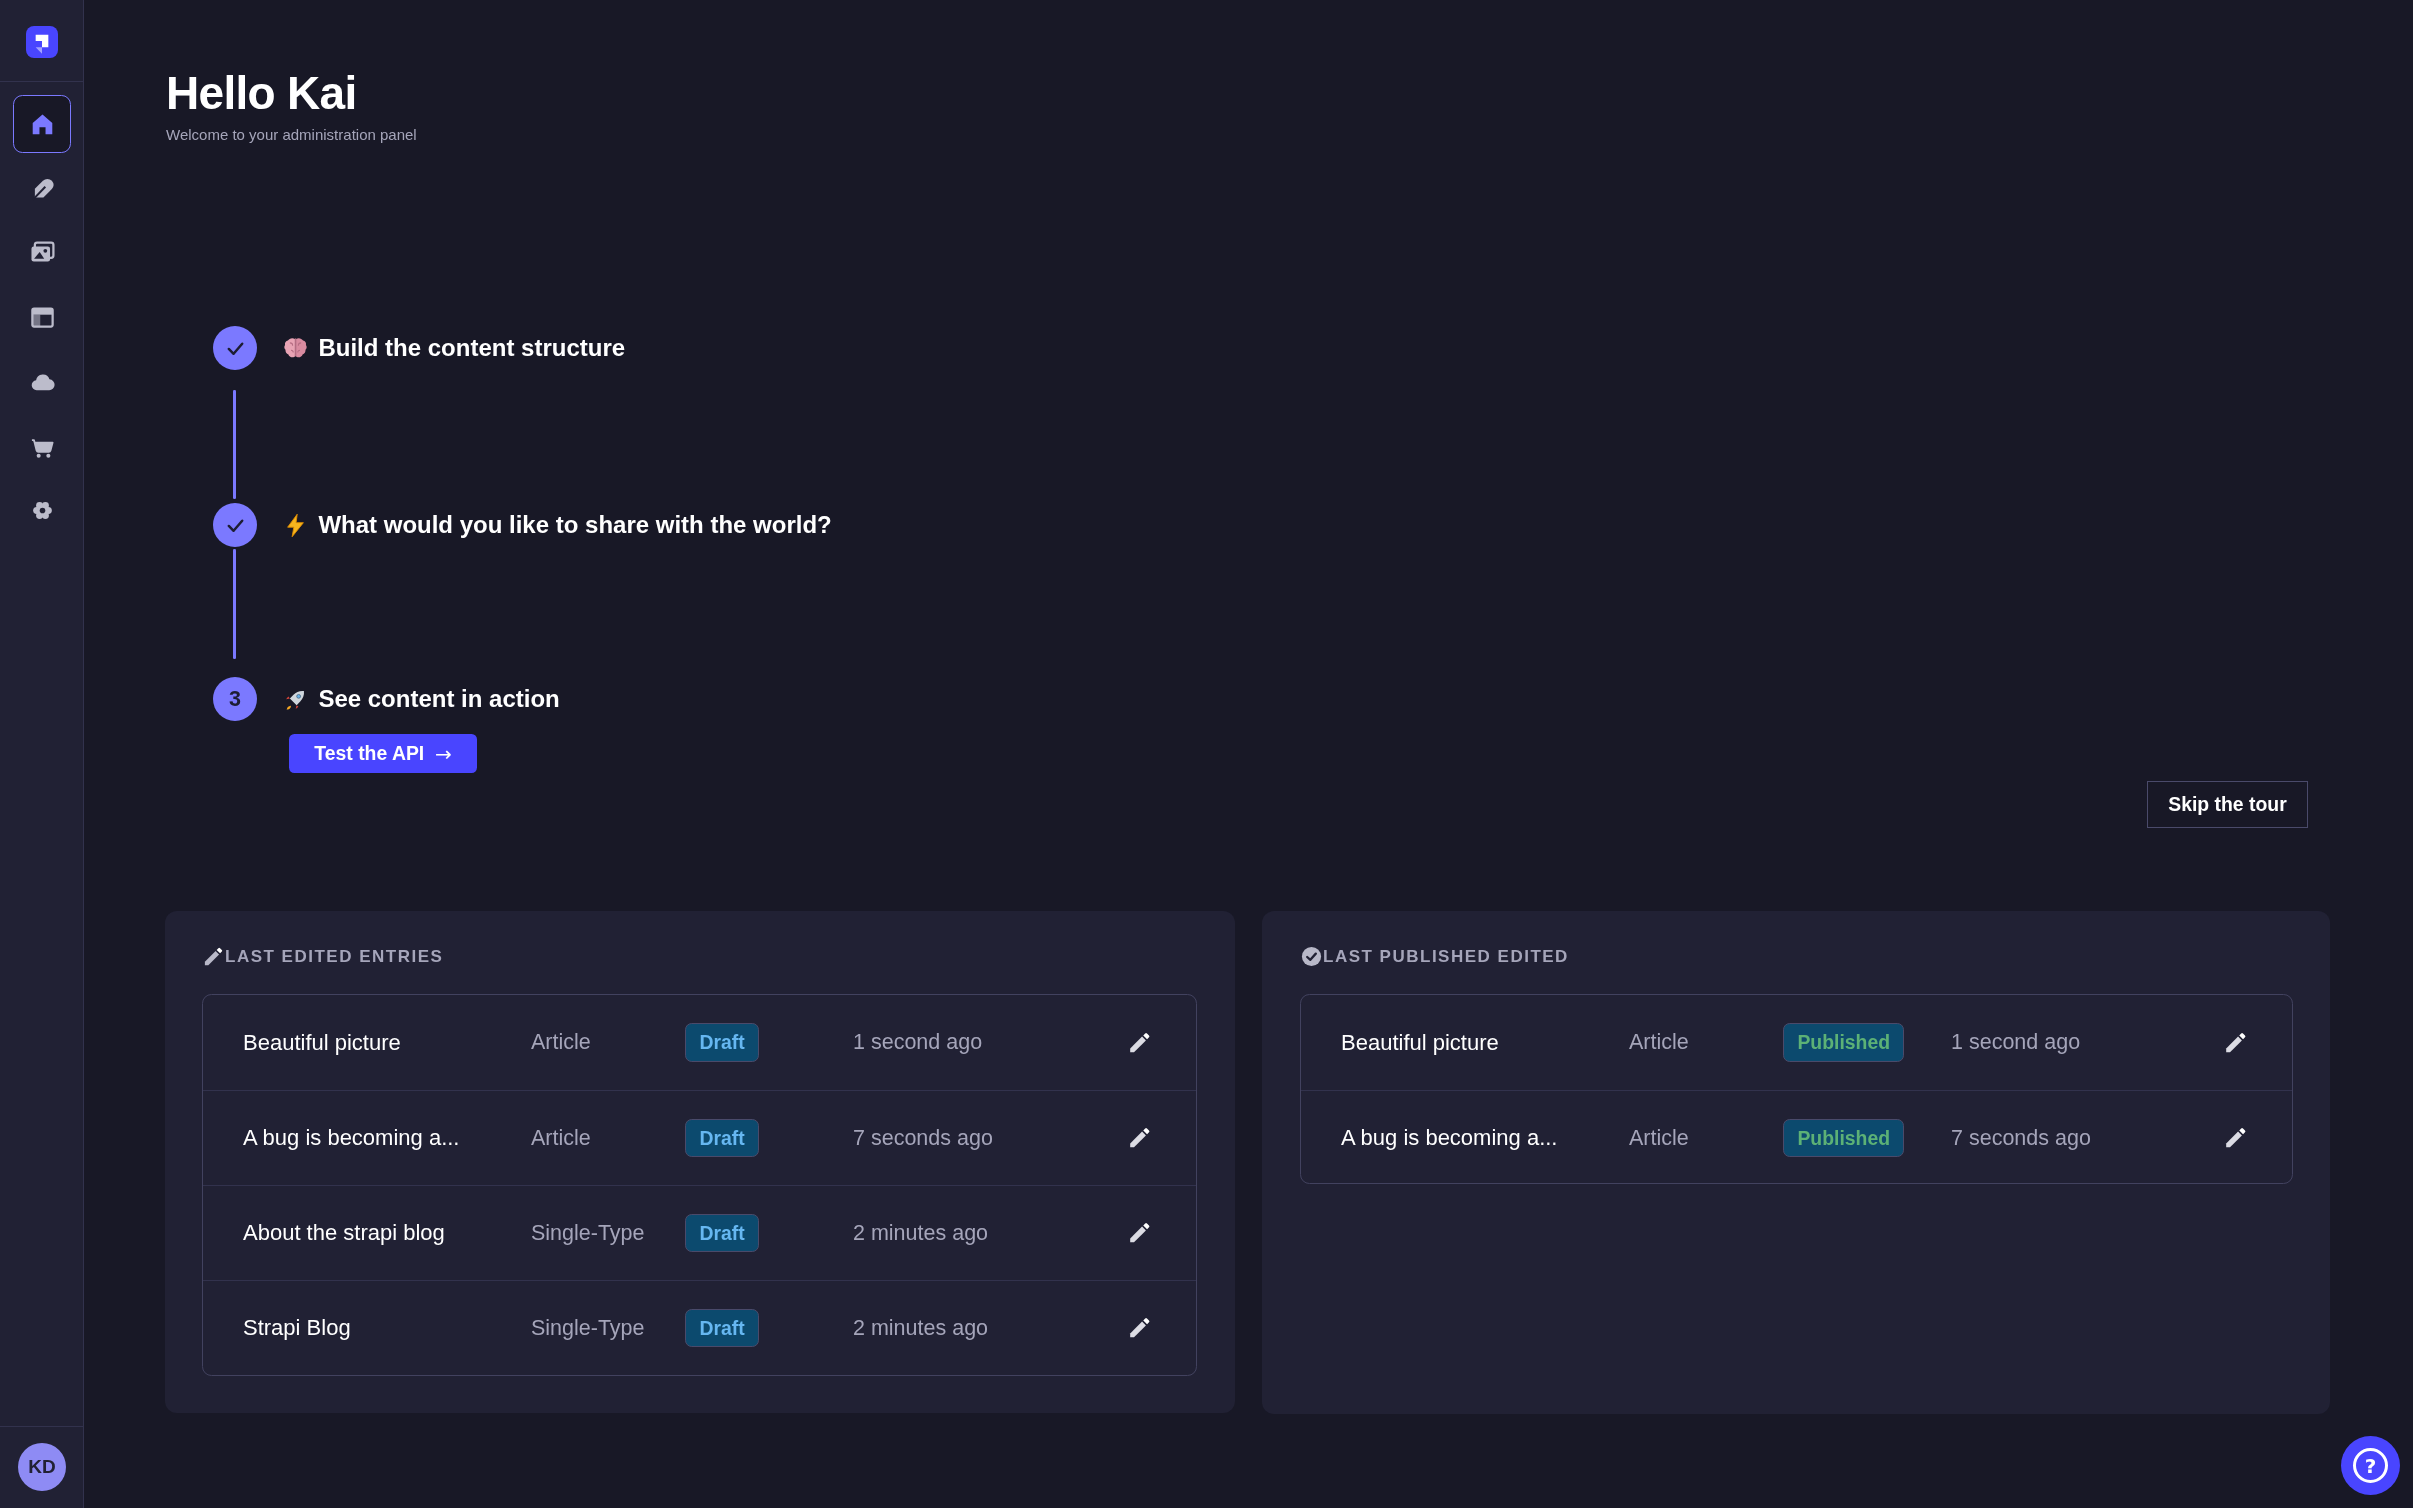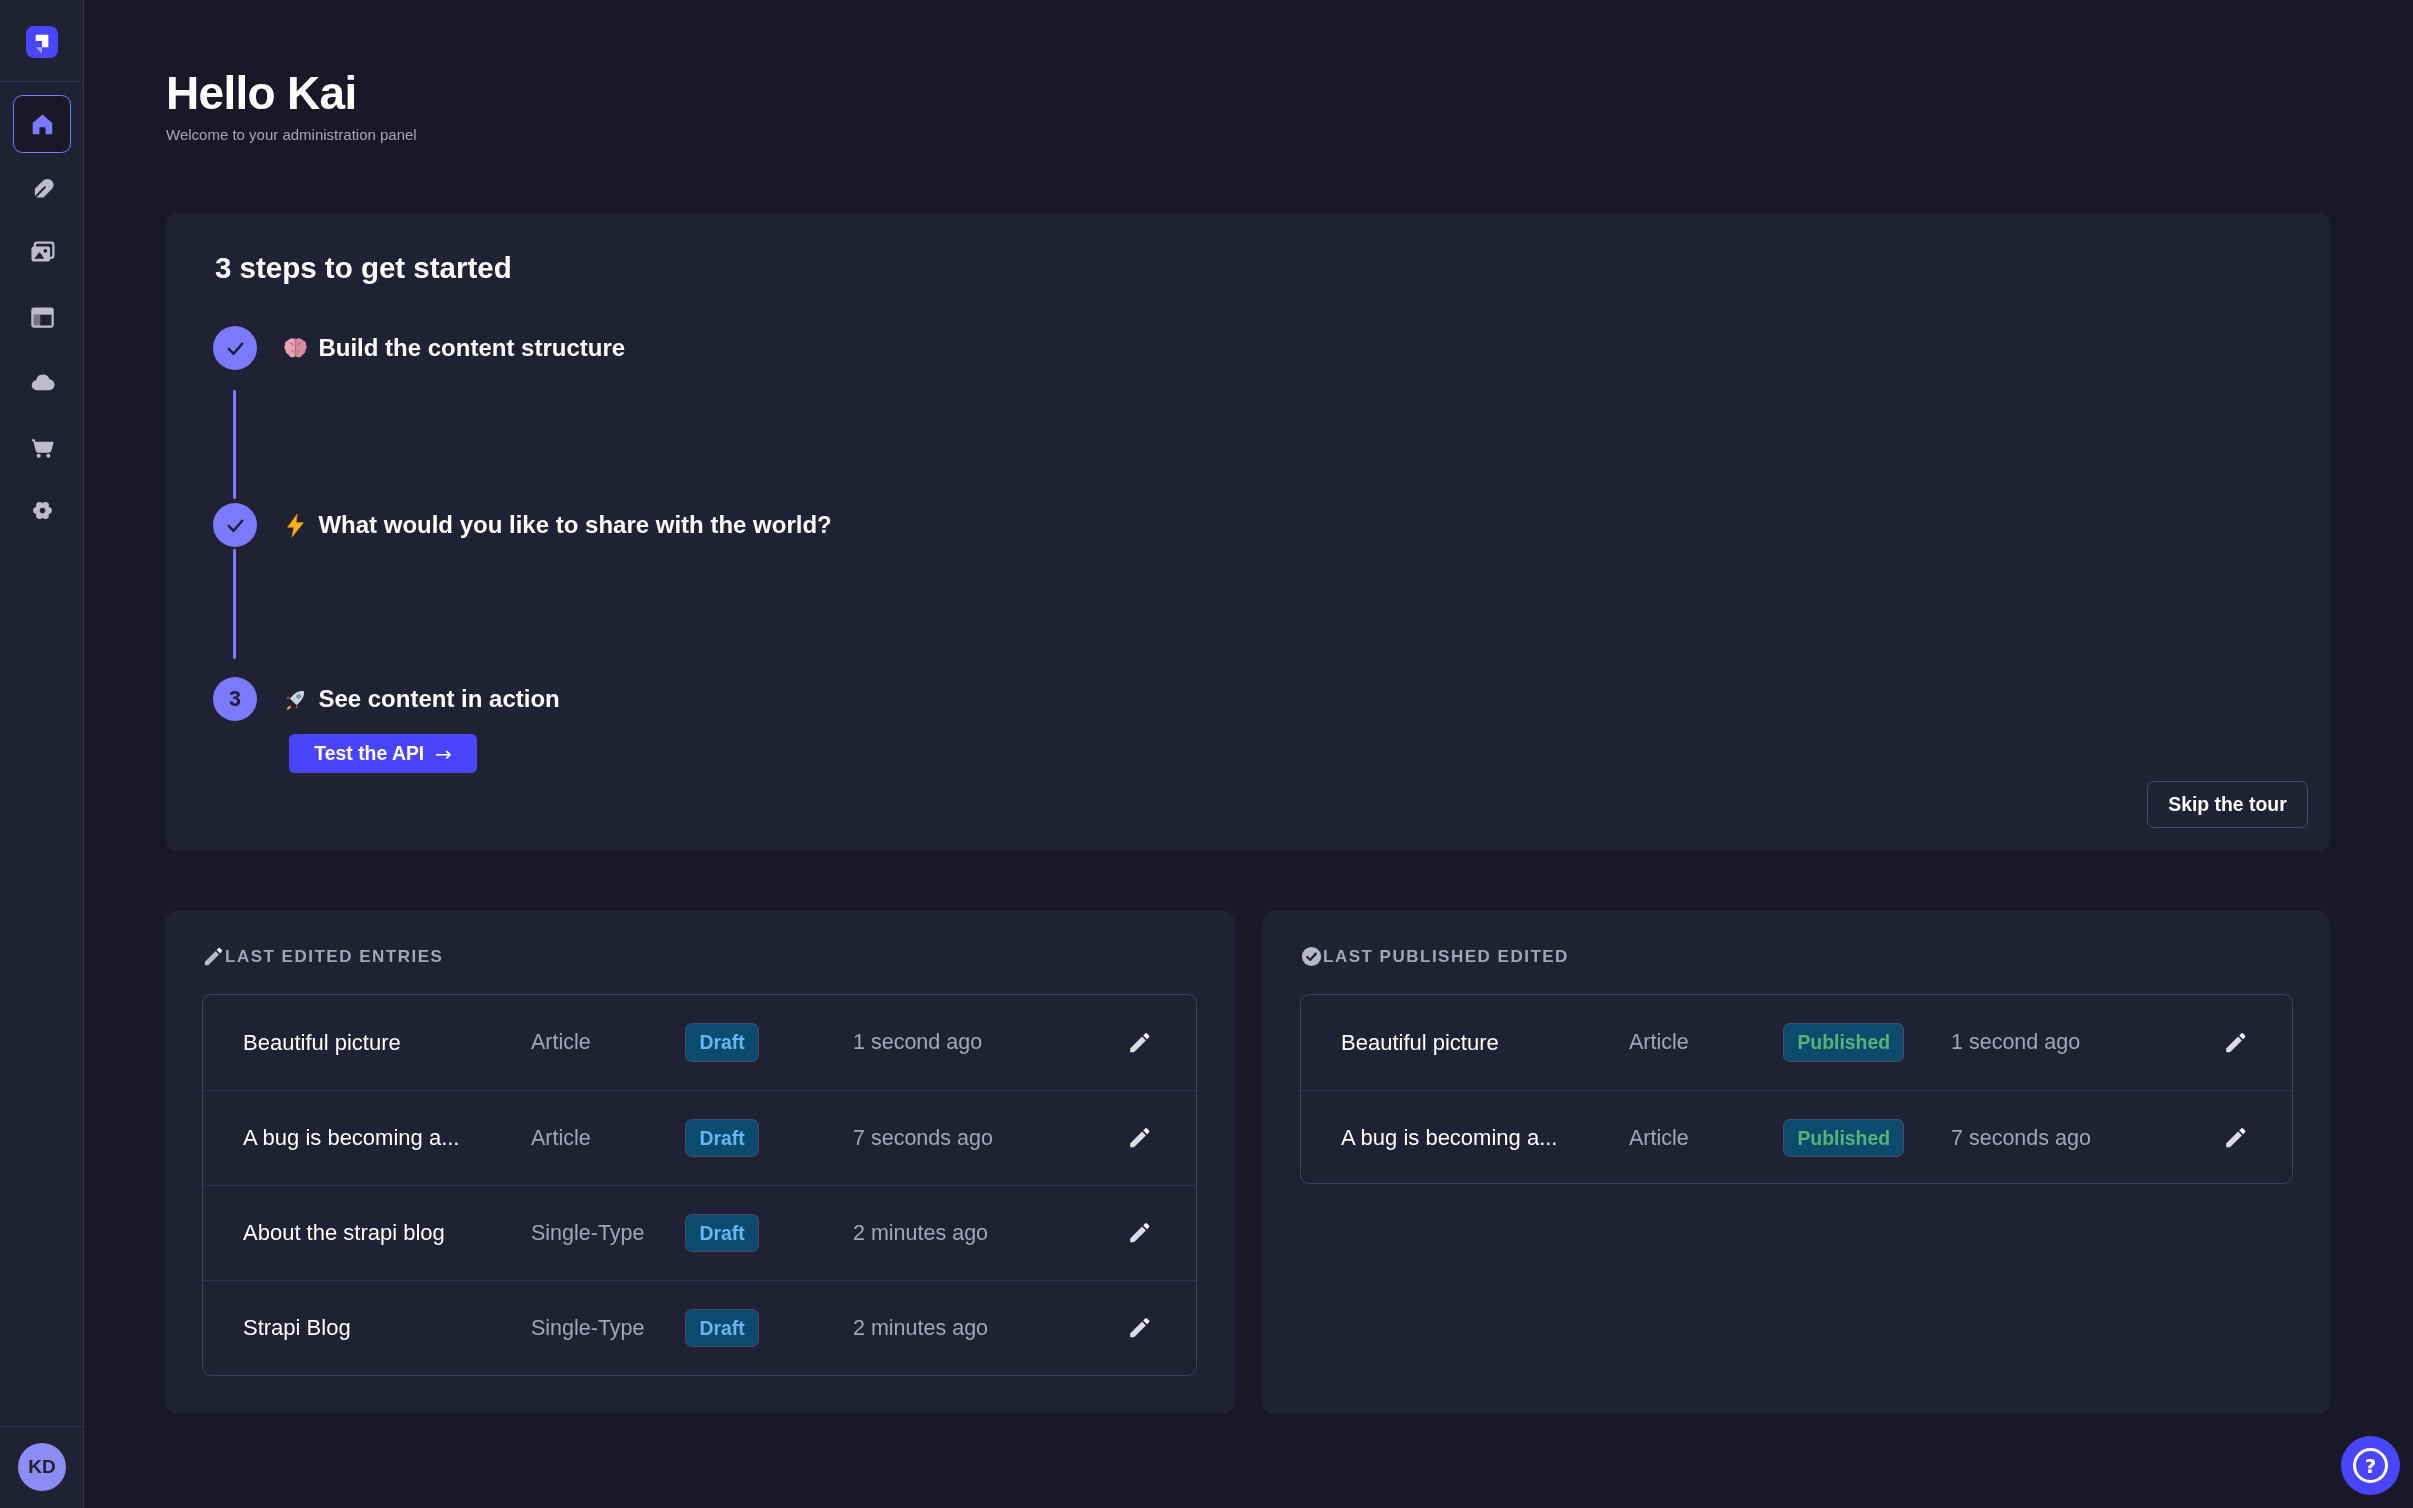--- a/index.html
+++ b/index.html
@@ -26,21 +26,21 @@
   .steps-card { left:166px; top:213px; width:2164px; height:638px; }
   .steps-title { left:215px; top:251px; font-size:29.5px; font-weight:700; }
   .step-circle { width:44px; height:44px; border-radius:50%; background:#7b79ff; display:flex; align-items:center; justify-content:center; left:213px; }
   .step-circle svg { width:23px; height:23px; }
   .step-number { font-size:21.5px; font-weight:700; color:#1d1d33; }
   .step-line { left:233px; width:2.7px; background:#7b79ff; border-radius:1.3px; }
   .step-label { left:282px; height:44px; display:flex; align-items:center; gap:9.4px; font-size:24px; font-weight:600; color:#ffffff; }
   .step-label svg.emoji { width:27px; height:27px; }
   .cta-btn { left:289px; top:734px; width:188px; height:39px; border-radius:5.4px; background:#4945ff; border:none; color:#ffffff; font-size:19.4px; font-weight:600; display:flex; align-items:center; justify-content:center; gap:10.7px; cursor:pointer; font-family:"Liberation Sans", sans-serif; }
   .cta-arrow { font-family:"DejaVu Sans", sans-serif; font-size:20px; font-weight:400; }
-  .skip-btn { left:2147px; top:781px; width:161px; height:47px; border-radius:7px; background:transparent; border:1.3px solid #4a4a6a; color:#ffffff; font-size:19.4px; font-weight:600; cursor:pointer; font-family:"Liberation Sans", sans-serif; }
+  .skip-btn { left:2147px; top:781px; width:161px; height:47px; border-radius:0; background:transparent; border:1.3px solid #4a4a6a; color:#ffffff; font-size:19.4px; font-weight:600; cursor:pointer; font-family:"Liberation Sans", sans-serif; }
 
   
   .panel-left  { left:165px;  top:911px; width:1070px; height:502px; }
   .panel-right { left:1262px; top:911px; width:1068px; height:503px; }
   .panel-header { top:945px; display:flex; align-items:center; gap:0; }
   .panel-header svg { width:23px; height:23px; }
   .panel-header .ph-label { font-size:17px; font-weight:700; letter-spacing:1.5px; color:#a5a5ba; }
   .entries-table { top:994px; border:1.3px solid #42425f; border-radius:9.4px; overflow:hidden; }
   .entries-table.tbl-left  { left:202px;  width:995px; height:382px; }
   .entries-table.tbl-right { left:1300px; width:993px; height:190px; }
@@ -134,23 +134,20 @@
       </svg>
     </button>
 
     <div class="sb-divider" style="top:1426px;"></div>
     <button class="avatar">KD</button>
   </aside>
 
   <h1 class="abs page-title">Hello Kai</h1>
   <p class="abs page-subtitle">Welcome to your administration panel</p>
 
-  <section class="abs card steps-card">
-    <h2 class="abs steps-title" style="left:49px; top:38px; position:absolute;">3 steps to get started</h2>
-  </section>
 
   <div class="abs step-circle" style="top:326px;">
     <svg viewBox="0 0 24 24">
       <path d="M5 12.5 L10 17.5 L19 7" fill="none" stroke="#1d1d33" stroke-width="2.6" stroke-linecap="round" stroke-linejoin="round"></path>
     </svg>
   </div>
   <div class="abs step-label" style="top:326px;">
     <svg class="emoji" viewBox="0 0 24 24">
       <path d="M11.5 3.5c-2-1.4-5.2-.6-6.2 1.4-1.8.3-3 2-2.6 3.9-1 1.3-.8 3.3.4 4.4-.2 2 .9 3.6 2.6 4.1.6 2.1 3.2 3.2 5.1 2.2l.7-.4z" fill="#e8a3b4"></path>
       <path d="M12.5 3.5c2-1.4 5.2-.6 6.2 1.4 1.8.3 3 2 2.6 3.9 1 1.3.8 3.3-.4 4.4.2 2-.9 3.6-2.6 4.1-.6 2.1-3.2 3.2-5.1 2.2l-.7-.4z" fill="#d98ba0"></path>

